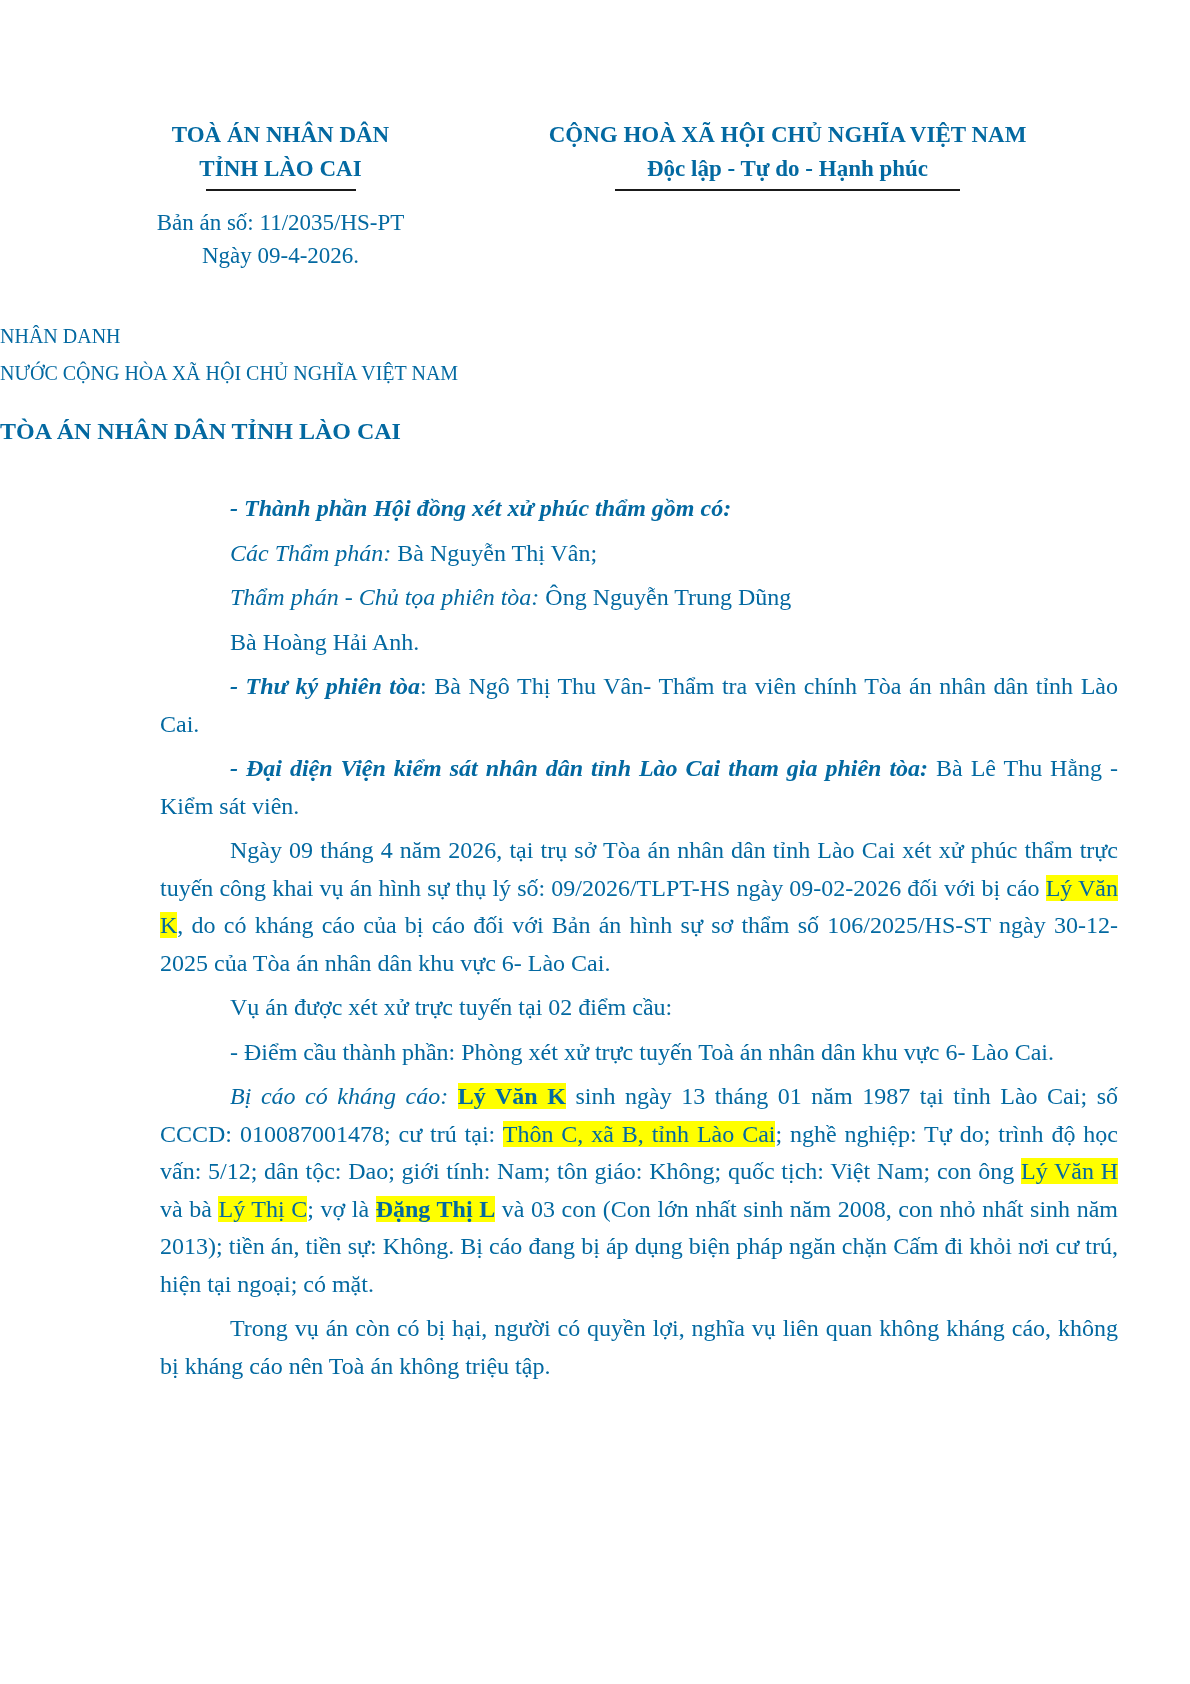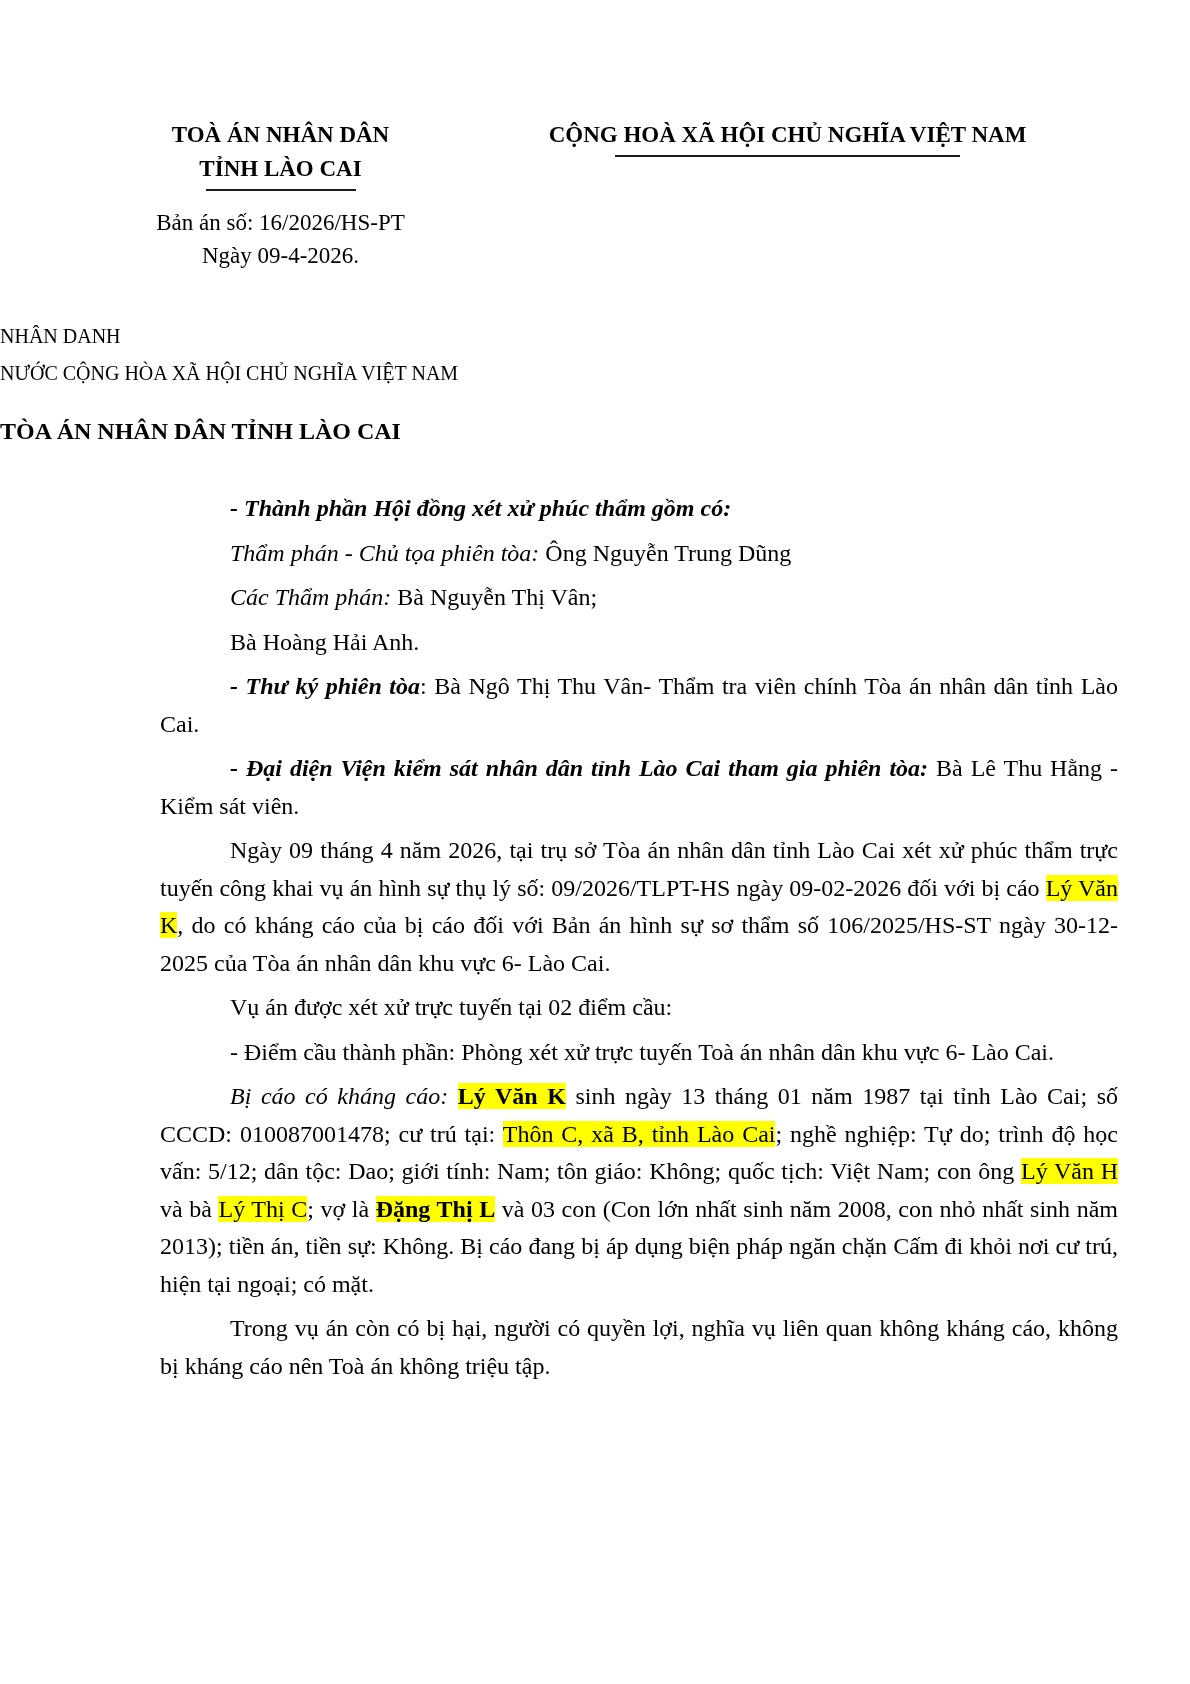--- a/index.html
+++ b/index.html
@@ -2,21 +2,21 @@
 <html lang="vi" style="--hl: #ffff00;"><head>
 <meta charset="utf-8">
 <style>
   html, body { margin: 0; padding: 0; background: #ffffff; }
   .page {
     position: relative;
     width: 1190px;
     height: 1684px;
     margin: 0 auto;
     background: #ffffff;
-    color: #000000;
+    color: #0369a1;
     font-family: "Liberation Serif", "DejaVu Serif", serif;
     overflow: hidden;
     box-sizing: border-box;
   }
   .header {
     display: flex;
     justify-content: space-between;
     padding: 118px 110px 0 128px;
     box-sizing: border-box;
   }
@@ -64,41 +64,42 @@
 <body>
 
 <div class="page">
 
   <div class="header">
     <div class="hcol hcol-left">
       <div class="hline">TOÀ ÁN NHÂN DÂN</div>
       <div class="hline">TỈNH LÀO CAI</div>
       <div class="rule rule-left"></div>
       <div class="case-meta">
-        <div>Bản án số: 16/2026/HS-PT</div>
+        <div>Bản án số: 11/2035/HS-PT</div>
         <div>Ngày 09-4-2026.</div>
       </div>
     </div>
     <div class="hcol hcol-right">
       <div class="hline">CỘNG HOÀ XÃ HỘI CHỦ NGHĨA VIỆT NAM</div>
+      <div class="hline">Độc lập - Tự do - Hạnh phúc</div>
       <div class="rule rule-right"></div>
     </div>
   </div>
 
   <div class="title-block">
     <div>NHÂN DANH</div>
     <div>NƯỚC CỘNG HÒA XÃ HỘI CHỦ NGHĨA VIỆT NAM</div>
   </div>
 
   <div class="court-title">TÒA ÁN NHÂN DÂN TỈNH LÀO CAI</div>
 
   <div class="doc-body">
       <p class="para"><span class="b i">- Thành phần Hội đồng xét xử phúc thẩm gồm có:</span></p>
+      <p class="para"><span class="i">Các Thẩm phán: </span><span>Bà Nguyễn Thị Vân;</span></p>
       <p class="para"><span class="i">Thẩm phán - Chủ tọa phiên tòa: </span><span>Ông Nguyễn Trung Dũng</span></p>
-      <p class="para"><span class="i">Các Thẩm phán: </span><span>Bà Nguyễn Thị Vân;</span></p>
       <p class="para"><span>Bà Hoàng Hải Anh.</span></p>
       <p class="para"><span class="b i">- Thư ký phiên tòa</span><span>: Bà Ngô Thị Thu Vân- Thẩm tra viên chính Tòa án nhân dân tỉnh Lào Cai.</span></p>
       <p class="para"><span class="b i">- Đại diện Viện kiểm sát nhân dân tỉnh Lào Cai tham gia phiên tòa: </span><span>Bà Lê Thu Hằng - Kiểm sát viên.</span></p>
       <p class="para"><span>Ngày 09 tháng 4 năm 2026, tại trụ sở Tòa án nhân dân tỉnh Lào Cai xét xử phúc thẩm trực tuyến công khai vụ án hình sự thụ lý số: 09/2026/TLPT-HS ngày 09-02-2026 đối với bị cáo </span><span class="h">Lý Văn K</span><span>, do có kháng cáo của bị cáo đối với Bản án hình sự sơ thẩm số 106/2025/HS-ST ngày 30-12-2025 của Tòa án nhân dân khu vực 6- Lào Cai.</span></p>
       <p class="para"><span>Vụ án được xét xử trực tuyến tại 02 điểm cầu:</span></p>
       <p class="para"><span>- Điểm cầu thành phần: Phòng xét xử trực tuyến Toà án nhân dân khu vực 6- Lào Cai.</span></p>
       <p class="para"><span class="i">Bị cáo có kháng cáo: </span><span class="b h">Lý Văn K</span><span> sinh ngày 13 tháng 01 năm 1987 tại tỉnh Lào Cai; số CCCD: 010087001478; cư trú tại: </span><span class="h">Thôn C, xã B, tỉnh Lào Cai</span><span>; nghề nghiệp: Tự do; trình độ học vấn: 5/12; dân tộc: Dao; giới tính: Nam; tôn giáo: Không; quốc tịch: Việt Nam; con ông </span><span class="h">Lý Văn H</span><span> và bà </span><span class="h">Lý Thị C</span><span>; vợ là </span><span class="b h">Đặng Thị L</span><span> và 03 con (Con lớn nhất sinh năm 2008, con nhỏ nhất sinh năm 2013); tiền án, tiền sự: Không. Bị cáo đang bị áp dụng biện pháp ngăn chặn Cấm đi khỏi nơi cư trú, hiện tại ngoại; có mặt.</span></p>
       <p class="para"><span>Trong vụ án còn có bị hại, người có quyền lợi, nghĩa vụ liên quan không kháng cáo, không bị kháng cáo nên Toà án không triệu tập.</span></p>
     </div>
 

